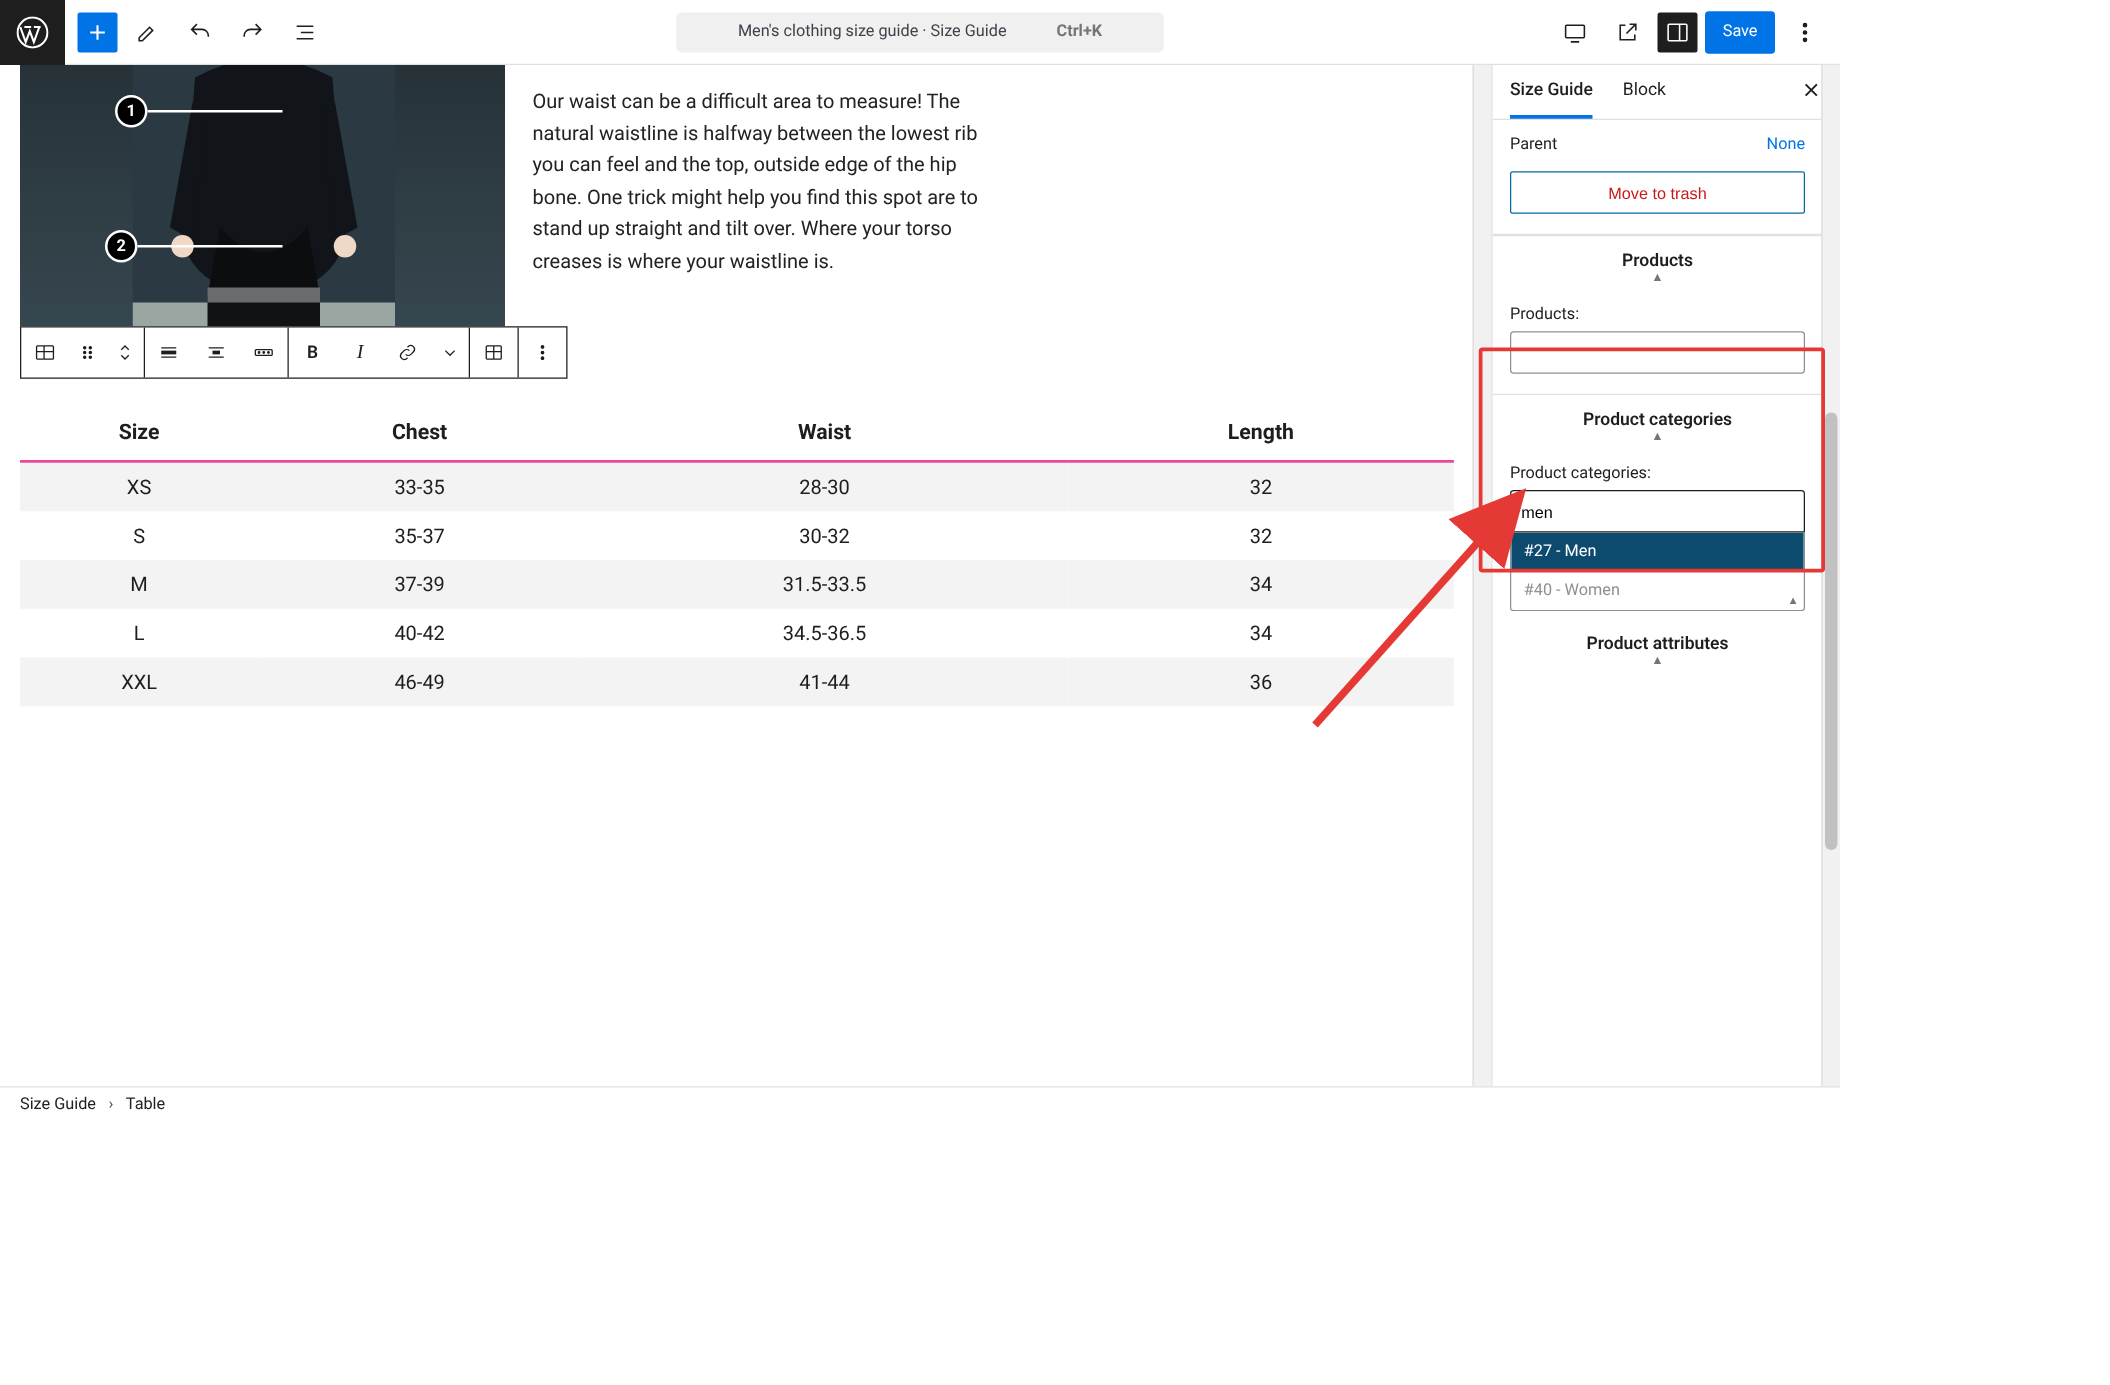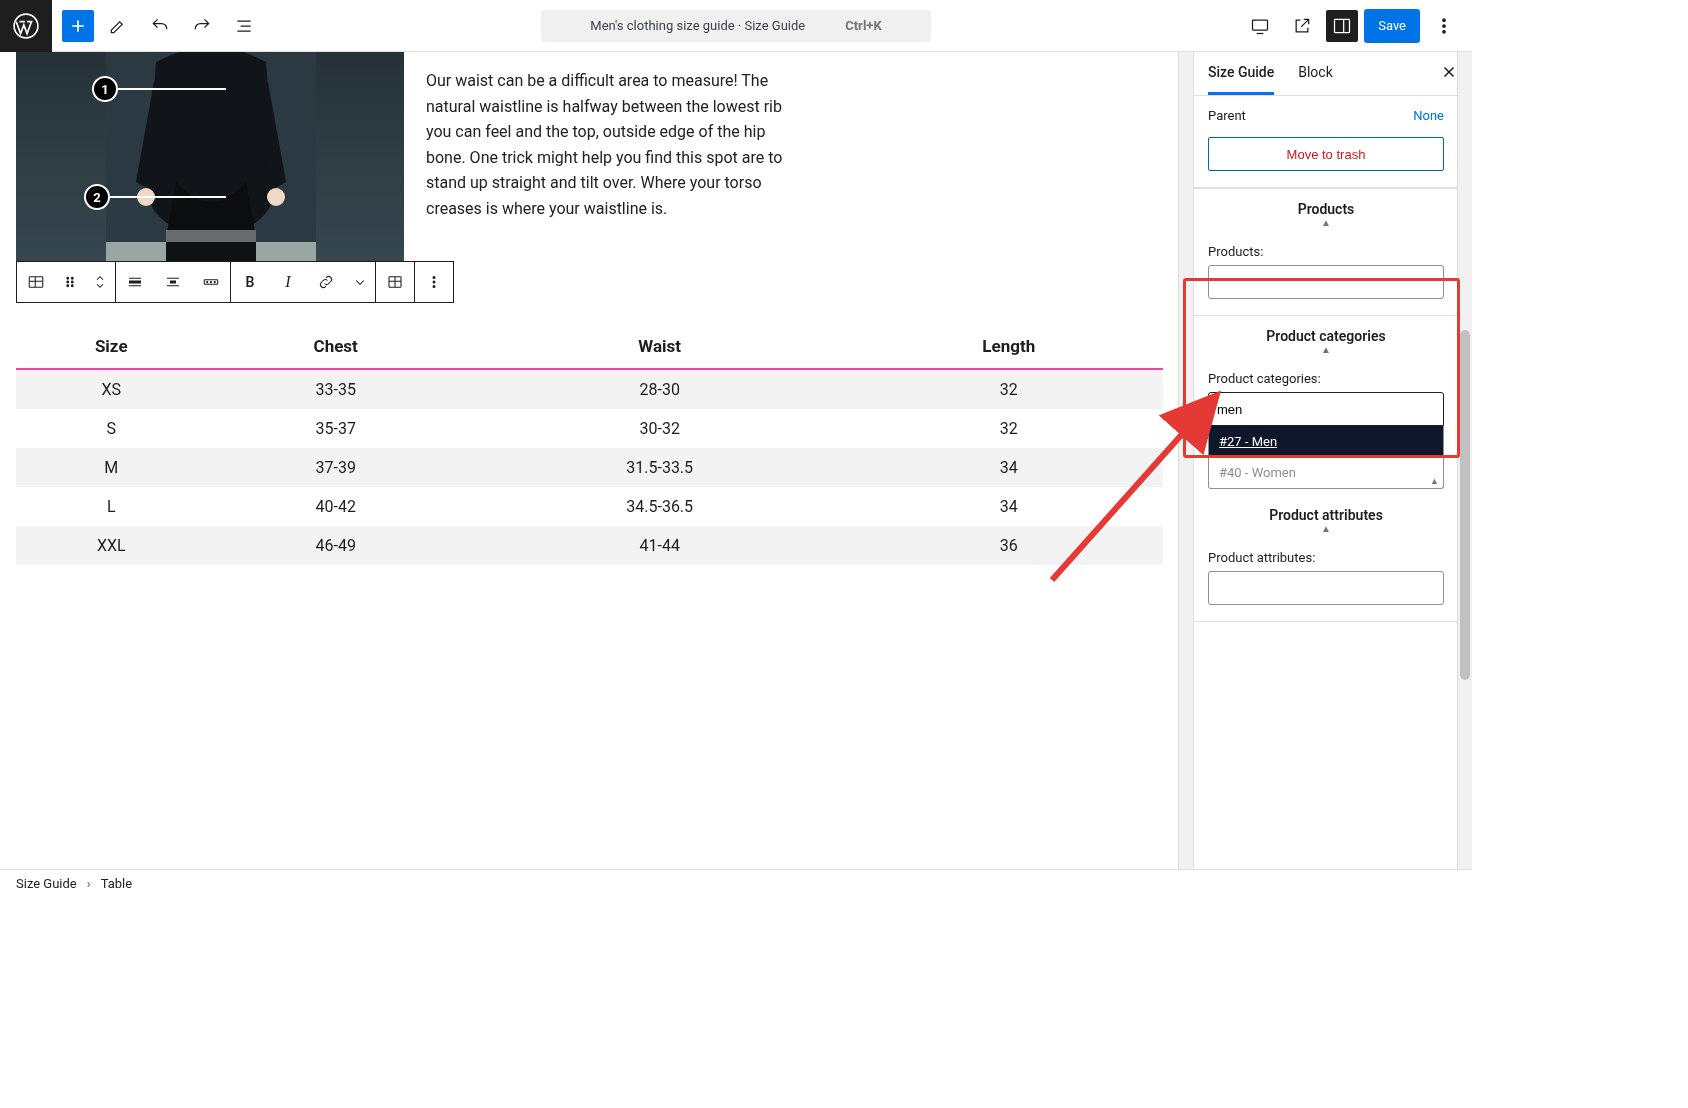--- a/index.html
+++ b/index.html
@@ -77,21 +77,21 @@
 .accordion-hdr { display: flex; align-items: center; justify-content: space-between; padding: 12px 14px; border-bottom: 1px solid #e0e0e0; cursor: pointer; }
 .accordion-hdr.open { border-bottom: none; flex-direction: column; }
 .accordion-hdr .title { font-size: 14px; font-weight: 600; }
 .accordion-hdr .caret { font-size: 10px; color: #757575; }
 .accordion-body { padding: 4px 14px 16px 14px; border-bottom: 1px solid #e0e0e0; }
 .field-label { font-size: 13px; color: #1e1e1e; margin-bottom: 6px; display: block; }
 .txt-input { width: 100%; height: 34px; border: 1px solid #8c8f94; border-radius: 3px; padding: 12px 8px; font-size: 13px; outline: none; }
 .txt-input.thick { border: 1.5px solid #1e1e1e; }
 .dropdown { border: 1px solid #8c8f94; border-top: none; border-radius: 0 0 3px 3px; overflow: hidden; position: relative; z-index: 3; }
 .dropdown .opt { padding: 8px 10px; font-size: 13px; cursor: pointer; }
-.dropdown .opt.sel { background: #0f172a; color: #fff; text-decoration: underline; }
+.dropdown .opt.sel { background: #0c4a6e; color: #fff; }
 .dropdown .opt.dim { color: #8c8f94; }
 .dropdown .mini-caret { position: absolute; right: 4px; bottom: 2px; font-size: 9px; color: #757575; }
 
 
 .highlight-box { position: absolute; border: 3px solid #e53935; pointer-events: none; border-radius: 3px; z-index: 5; }
 .arrow-svg { position: absolute; z-index: 6; pointer-events: none; }
 
 
 .footer { height: 28px; border-top: 1px solid #e0e0e0; display: flex; align-items: center; padding: 0 16px; font-size: 13px; color: #222; gap: 10px; background: #fff; position: relative; z-index: 10; }
 .footer .chev { color: #555; }
@@ -372,24 +372,20 @@
               <span class="mini-caret">▲</span>
             </div>
           </div>
         </div>
 
 
         <div class="accordion-hdr open">
           <span class="title">Product attributes</span>
           <span class="caret">▲</span>
         </div>
-        <div class="accordion-body">
-          <span class="field-label">Product attributes:</span>
-          <input class="txt-input" style="">
-        </div>
       </div>
     </div>
 
     <div class="highlight-box" style="top:278px; right:12px; width:277px; height:180px;"></div>
     <svg class="arrow-svg" style="top:380px; right:240px; width:210px; height:220px;" viewBox="0 0 210 220">
       <defs>
           <marker id="ah" markerWidth="12" markerHeight="12" refX="9" refY="5" orient="auto">
             <path d="M0 0 L10 5 L0 10 Z" fill="#e53935"></path>
           </marker>
         </defs>

